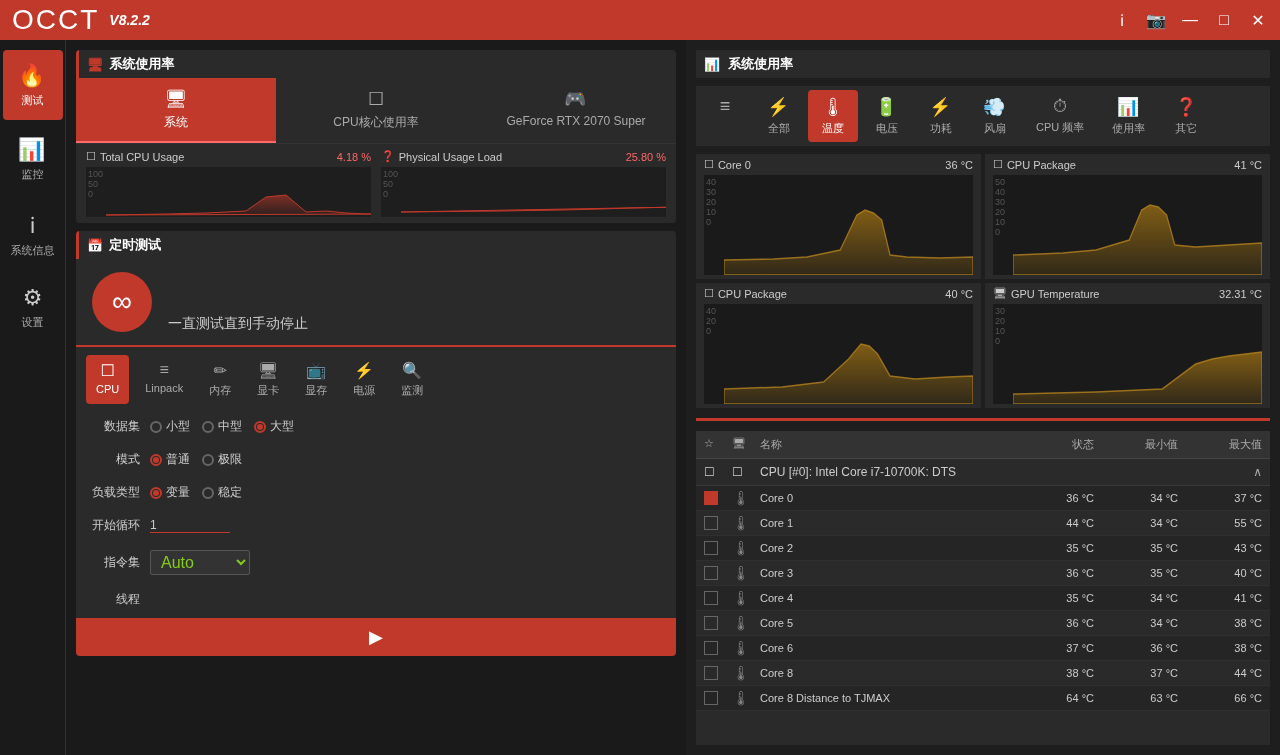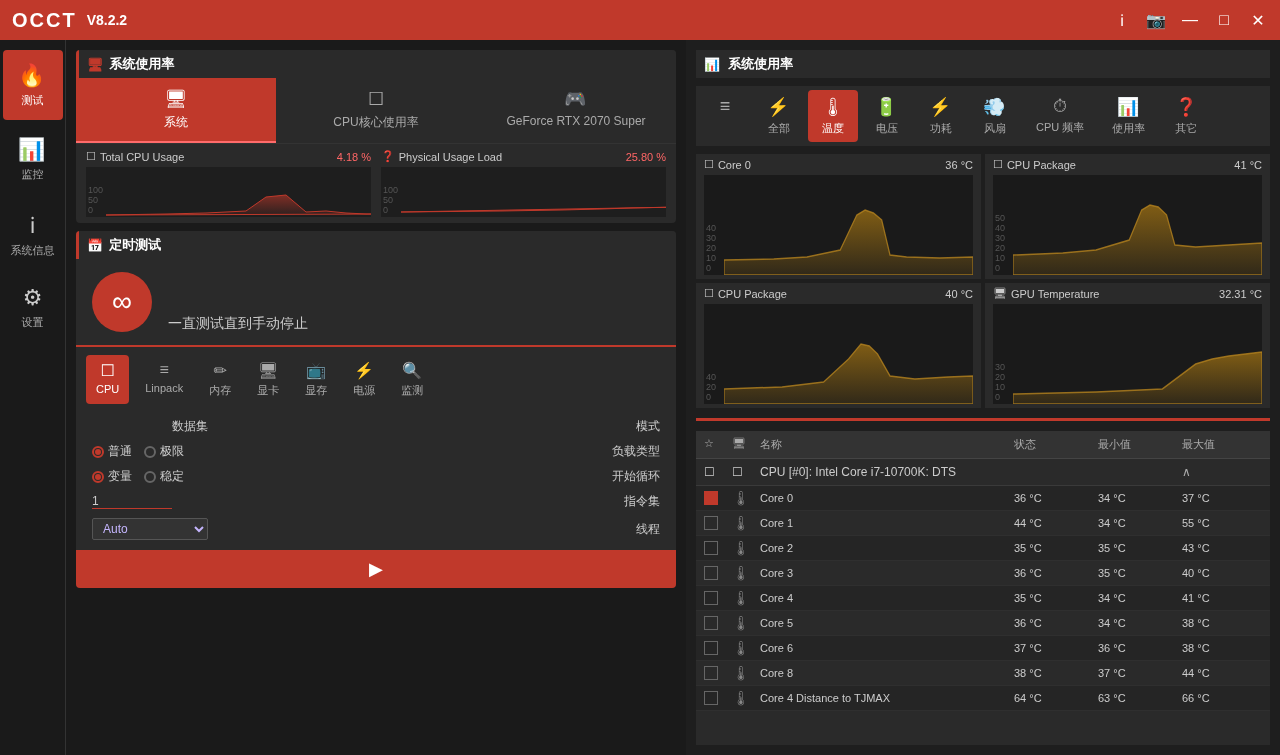--- a/index.html
+++ b/index.html
@@ -29,20 +29,21 @@
     #logo {
       font-size: 22px;
       font-weight: 900;
       color: #fff;
       letter-spacing: 2px;
     }
     #version {
       color: #fff;
       font-size: 14px;
       font-weight: bold;
+      font-style: italic;
     }
     #titlebar-right {
       display: flex;
       align-items: center;
       gap: 14px;
     }
     .title-btn {
       color: #fff;
       font-size: 16px;
       cursor: pointer;
@@ -219,21 +220,21 @@
       background: #c0392b;
       color: #fff;
     }
     .cpu-tab .tab-icon { font-size: 16px; }
 
     
     .settings-grid {
       padding: 6px 16px;
       display: grid;
       grid-template-columns: auto 1fr;
-      gap: 8px 10px;
+      gap: 16px 10px;
       align-items: center;
     }
     .setting-label {
       font-size: 12px;
       color: #ccc;
       text-align: right;
     }
     .setting-control {
       display: flex;
       gap: 12px;
@@ -271,24 +272,24 @@
       border: none;
       border-bottom: 1px solid #c0392b;
       color: #ccc;
       font-size: 12px;
       width: 80px;
       outline: none;
     }
     .select-box {
       background: #333;
       border: 1px solid #555;
-      color: #c4b5fd;
-      font-size: 12px;
+      color: #84cc16;
+      font-size: 16px;
       padding: 2px 6px;
-      width: 116px;
+      width: 100px;
       border-radius: 2px;
     }
 
     
     .play-area {
       background: #c0392b;
       display: flex;
       align-items: center;
       justify-content: center;
       padding: 8px;
@@ -381,21 +382,21 @@
       position: relative;
       overflow: hidden;
     }
     .chart-y-labels {
       position: absolute;
       left: 2px;
       top: 0;
       bottom: 0;
       display: flex;
       flex-direction: column;
-      justify-content: flex-end;
+      justify-content: flex-start;
       font-size: 9px;
       color: #555;
       padding: 2px 0;
     }
 
     
     .data-section {
       background: #2a2a2a;
       flex: 1;
       overflow: hidden;
@@ -462,41 +463,41 @@
     .data-scroll::-webkit-scrollbar { width: 8px; }
     .data-scroll::-webkit-scrollbar-track { background: #1a1a1a; }
     .data-scroll::-webkit-scrollbar-thumb { background: #555; }
 
     .divider-line {
       height: 3px;
       background: #c0392b;
       margin: 2px 0;
     }
     .chevron { font-size: 12px; color: #aaa; }
-    .col-right { }
+    .col-right { text-align: right; }
 
     .metric-row {
       display: flex;
       align-items: center;
       justify-content: space-between;
     }
     .metric-left {
       display: flex;
       align-items: center;
       gap: 4px;
       font-size: 11px;
     }
   </style>
 </head>
 <body>
 
 <div id="titlebar">
   <div id="titlebar-left">
     <div id="logo">
-      <span style="color:#fff;font-size:20px;font-weight:700;letter-spacing:2px;">OCCT</span>
+      <span style="color:#fff;font-size:28px;font-weight:400;letter-spacing:2px;">OCCT</span>
     </div>
     <div id="version">V8.2.2</div>
   </div>
   <div id="titlebar-right">
     <div class="title-btn">ℹ</div>
     <div class="title-btn">📷</div>
     <div class="title-btn">—</div>
     <div class="title-btn">□</div>
     <div class="title-btn">✕</div>
   </div>
@@ -641,20 +642,34 @@
         </div>
         <div class="cpu-tab">
           <span class="tab-icon">🔍</span>
           <span>监测</span>
         </div>
       </div>
 
       <div class="settings-grid">
 
         <span class="setting-label">数据集</span>
+        <div class="setting-control">
+          <label class="radio-option">
+            <div class="radio-dot"></div>
+            <span>小型</span>
+          </label>
+          <label class="radio-option">
+            <div class="radio-dot"></div>
+            <span>中型</span>
+          </label>
+          <label class="radio-option">
+            <div class="radio-dot selected"></div>
+            <span>大型</span>
+          </label>
+        </div>
 
         <span class="setting-label">模式</span>
         <div class="setting-control">
           <label class="radio-option">
             <div class="radio-dot selected"></div>
             <span>普通</span>
           </label>
           <label class="radio-option">
             <div class="radio-dot"></div>
             <span>极限</span>
@@ -941,21 +956,21 @@
           <div class="checkbox-cell"></div>
           <span class="icon-cell">🌡</span>
           <span>Core 8</span>
           <span class="col-right">38 °C</span>
           <span class="col-right">37 °C</span>
           <span class="col-right">44 °C</span>
         </div>
         <div class="data-row">
           <div class="checkbox-cell"></div>
           <span class="icon-cell">🌡</span>
-          <span>Core 4 Distance to TJMAX</span>
+          <span>Core 8 Distance to TJMAX</span>
           <span class="col-right">64 °C</span>
           <span class="col-right">63 °C</span>
           <span class="col-right">66 °C</span>
         </div>
       </div>
     </div>
   </div>
 
 </div>
 

